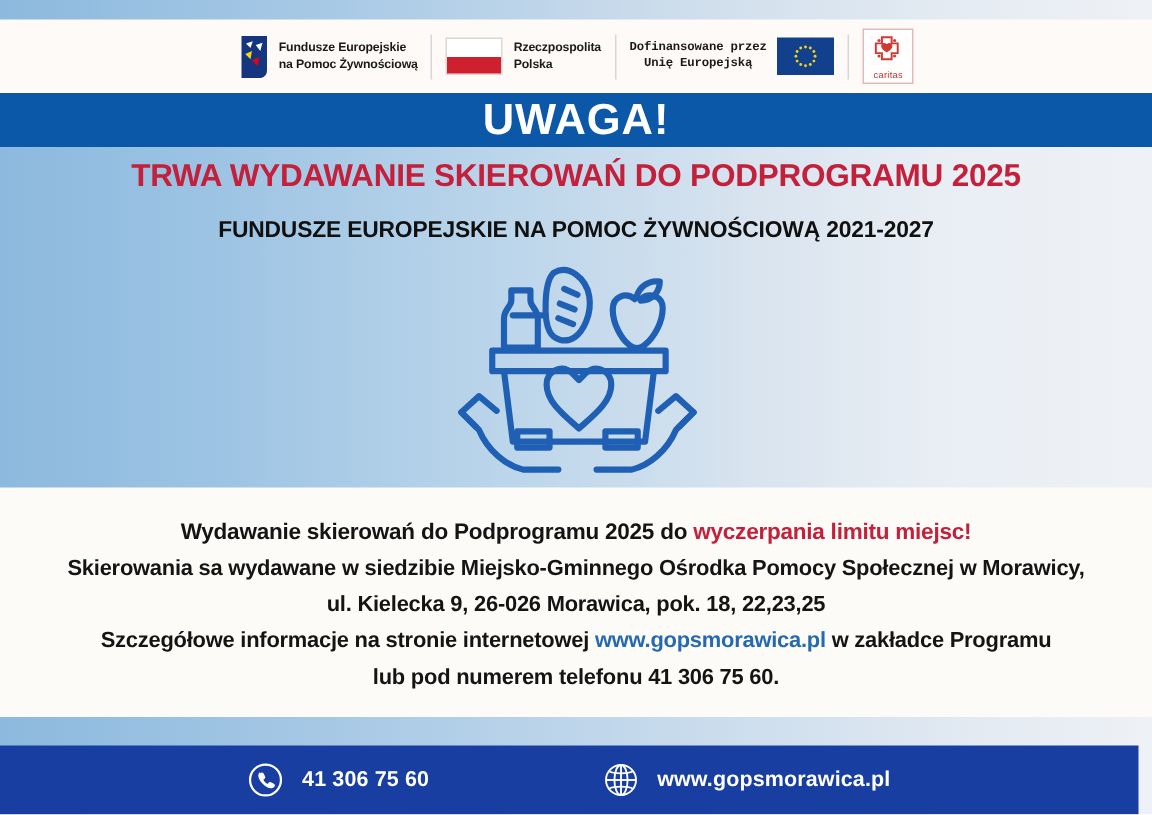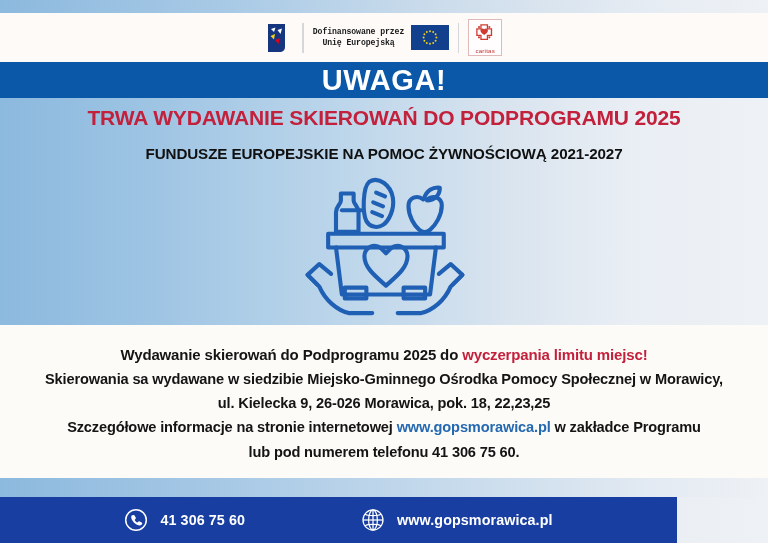--- a/index.html
+++ b/index.html
@@ -202,21 +202,21 @@
     position: absolute;
     left: 0; top: 478px;
     width: 768px; height: 19px;
     background: linear-gradient(90deg, #8cb9de 0%, #a6c8e5 28%, #c6daec 58%, #e3eaf2 85%, #eef1f5 100%);
   }
 
   
   .footer {
     position: absolute;
     left: 0; top: 497px;
-    width: 677px; height: 46px;
+    width: 759px; height: 46px;
     background: #173ea0;
     display: flex;
     align-items: center;
     justify-content: center;
     gap: 0px;
   }
   .footer-item {
     display: flex;
     align-items: center;
     gap: 12px;
@@ -245,24 +245,38 @@
       <div class="logo-unit">
         <span class="fe-mark">
           <svg viewBox="0 0 21 30" width="21" height="30">
             <path d="M2 1 H19 V24 Q19 28 15 29 H2 Z" fill="#15357f"></path>
             <path d="M5 6 L9.5 4.5 L8 9 Z" fill="#ffffff"></path>
             <path d="M4.5 13 L9 11 L8 16.5 Z" fill="#f5d416"></path>
             <path d="M9 17 L14 15 L12.5 21 Z" fill="#e2001a"></path>
             <path d="M11.5 7 L16 5.5 L14.5 11 Z" fill="#ffffff"></path>
           </svg>
         </span>
+        <span class="logo-text">
+          <span>Fundusze Europejskie</span><br>
+          <span>na Pomoc Żywnościową</span>
+        </span>
       </div>
 
       <div class="logo-sep"></div>
 
+      <div class="logo-unit">
+        <span class="pl-flag">
+          <div class="w"></div>
+            <div class="r"></div>
+        </span>
+        <span class="logo-text">
+          <span>Rzeczpospolita</span><br>
+          <span>Polska</span>
+        </span>
+      </div>
 
       <div class="logo-sep"></div>
 
       <div class="logo-unit">
         <span class="logo-text right-al">
           <span>Dofinansowane przez</span><br>
           <span>Unię Europejską</span>
         </span>
         <span class="eu-flag">
           <svg viewBox="0 0 38 25" width="38" height="25">

